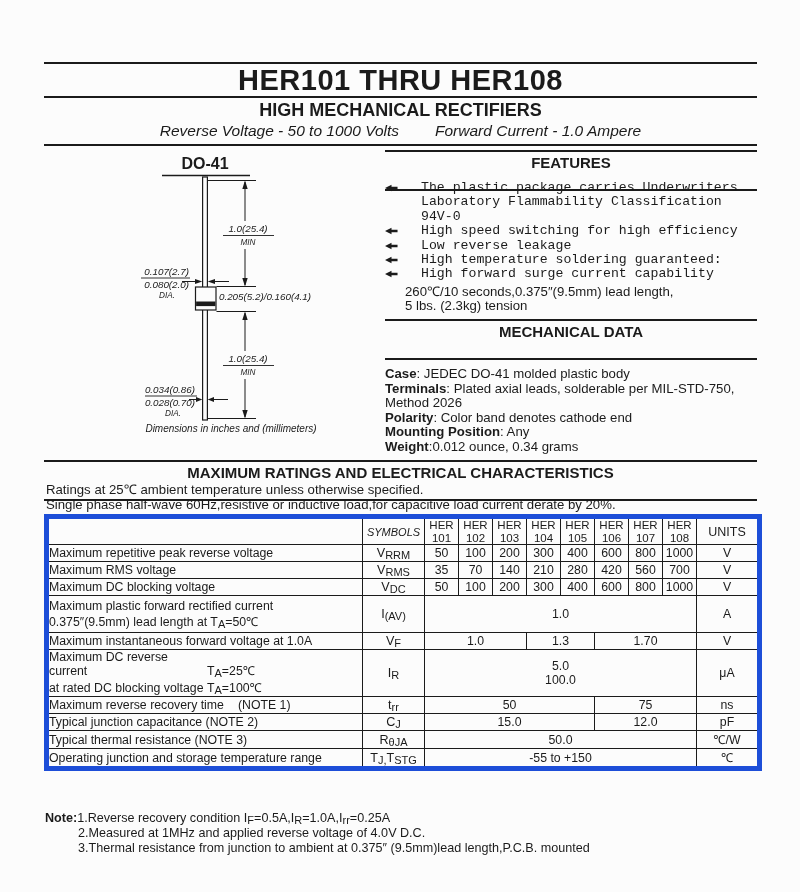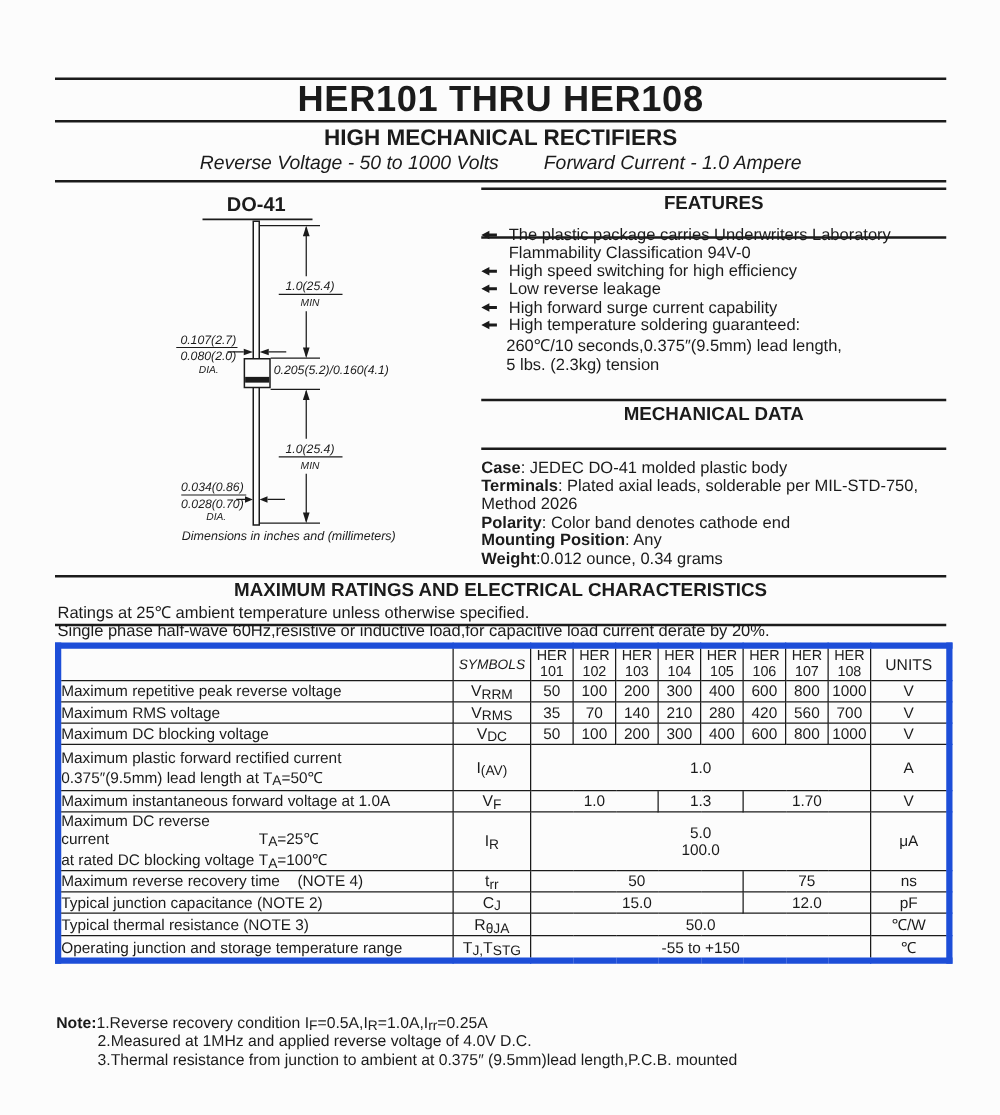--- a/index.html
+++ b/index.html
@@ -18,21 +18,21 @@
                  font-size:15.5px; font-style:italic; }
   .doc-tagline .gap { display:inline-block; width:36px; }
 
   
   .sec-head { position:absolute; border-top:2px solid #1b1b1b; border-bottom:2px solid #1b1b1b;
               text-align:center; font-weight:bold; font-size:15px; padding:2px 0 18px 0; }
 
   
   .features-list { position:absolute; left:385px; top:181px; width:372px;
                    font-size:13.2px; line-height:14.4px; }
-  .feat-item { display:flex; gap:9px; }
+  .feat-item { display:flex; gap:23px;font-family:Liberation Mono, monospace; }
   .feat-item svg { flex:0 0 auto; margin-top:3px; }
   .feat-cont { padding-left:20px; margin-top:3px; }
 
   
   .mech-body { position:absolute; left:385px; top:347px; width:372px;
                font-size:13.2px; line-height:14.6px;margin-top:20px; }
   .mech-body b { font-weight:bold; }
 
   
   .ratings-desc { position:absolute; left:46px; top:483px; width:712px;
@@ -153,27 +153,27 @@
     <div class="feat-item">
       <svg width="13" height="8" viewBox="0 0 14 8">
           <path d="M0 4 L7 0.4 L7 2.7 L13.5 2.7 L13.5 5.3 L7 5.3 L7 7.6 Z" fill="#1b1b1b"></path>
         </svg>
       <div>Low reverse leakage</div>
     </div>
     <div class="feat-item">
       <svg width="13" height="8" viewBox="0 0 14 8">
           <path d="M0 4 L7 0.4 L7 2.7 L13.5 2.7 L13.5 5.3 L7 5.3 L7 7.6 Z" fill="#1b1b1b"></path>
         </svg>
+      <div>High temperature soldering guaranteed:</div>
+    </div>
+    <div class="feat-item">
+      <svg width="13" height="8" viewBox="0 0 14 8">
+          <path d="M0 4 L7 0.4 L7 2.7 L13.5 2.7 L13.5 5.3 L7 5.3 L7 7.6 Z" fill="#1b1b1b"></path>
+        </svg>
       <div>High forward surge current capability</div>
-    </div>
-    <div class="feat-item">
-      <svg width="13" height="8" viewBox="0 0 14 8">
-          <path d="M0 4 L7 0.4 L7 2.7 L13.5 2.7 L13.5 5.3 L7 5.3 L7 7.6 Z" fill="#1b1b1b"></path>
-        </svg>
-      <div>High temperature soldering guaranteed:</div>
     </div>
     <div class="feat-cont">260℃/10 seconds,0.375″(9.5mm) lead length,</div>
     <div class="feat-cont" style="margin-top:0">5 lbs. (2.3kg) tension</div>
   </div>
 
   <div class="sec-head" style="left:385px;top:319px;width:372px">MECHANICAL DATA</div>
   <div class="mech-body">
     <div><b>Case</b><span>: JEDEC DO-41 molded plastic body</span></div>
     <div><b>Terminals</b><span>: Plated axial leads, solderable per MIL-STD-750,</span></div>
     <div>Method 2026</div>
@@ -280,21 +280,21 @@
           <div><span class="w158">at rated DC blocking voltage</span><span><span>T</span><sub>A</sub><span>=100℃</span></span></div>
         </td>
         <td class="sym"><span>I</span><sub>R</sub></td>
         <td class="val" colspan="8">
           <div>5.0</div>
           <div>100.0</div>
         </td>
         <td class="unit">μA</td>
       </tr>
       <tr class="h17">
-        <td class="param"><span>Maximum reverse recovery time</span><span class="note-gap">(NOTE 4)</span></td>
+        <td class="param"><span>Maximum reverse recovery time</span><span class="note-gap">(NOTE 1)</span></td>
         <td class="sym"><span>t</span><sub>rr</sub></td>
         <td class="val" colspan="5">50</td>
         <td class="val" colspan="3">75</td>
         <td class="unit">ns</td>
       </tr>
       <tr class="h17">
         <td class="param">Typical junction capacitance (NOTE 2)</td>
         <td class="sym"><span>C</span><sub>J</sub></td>
         <td class="val" colspan="5">15.0</td>
         <td class="val" colspan="3">12.0</td>

